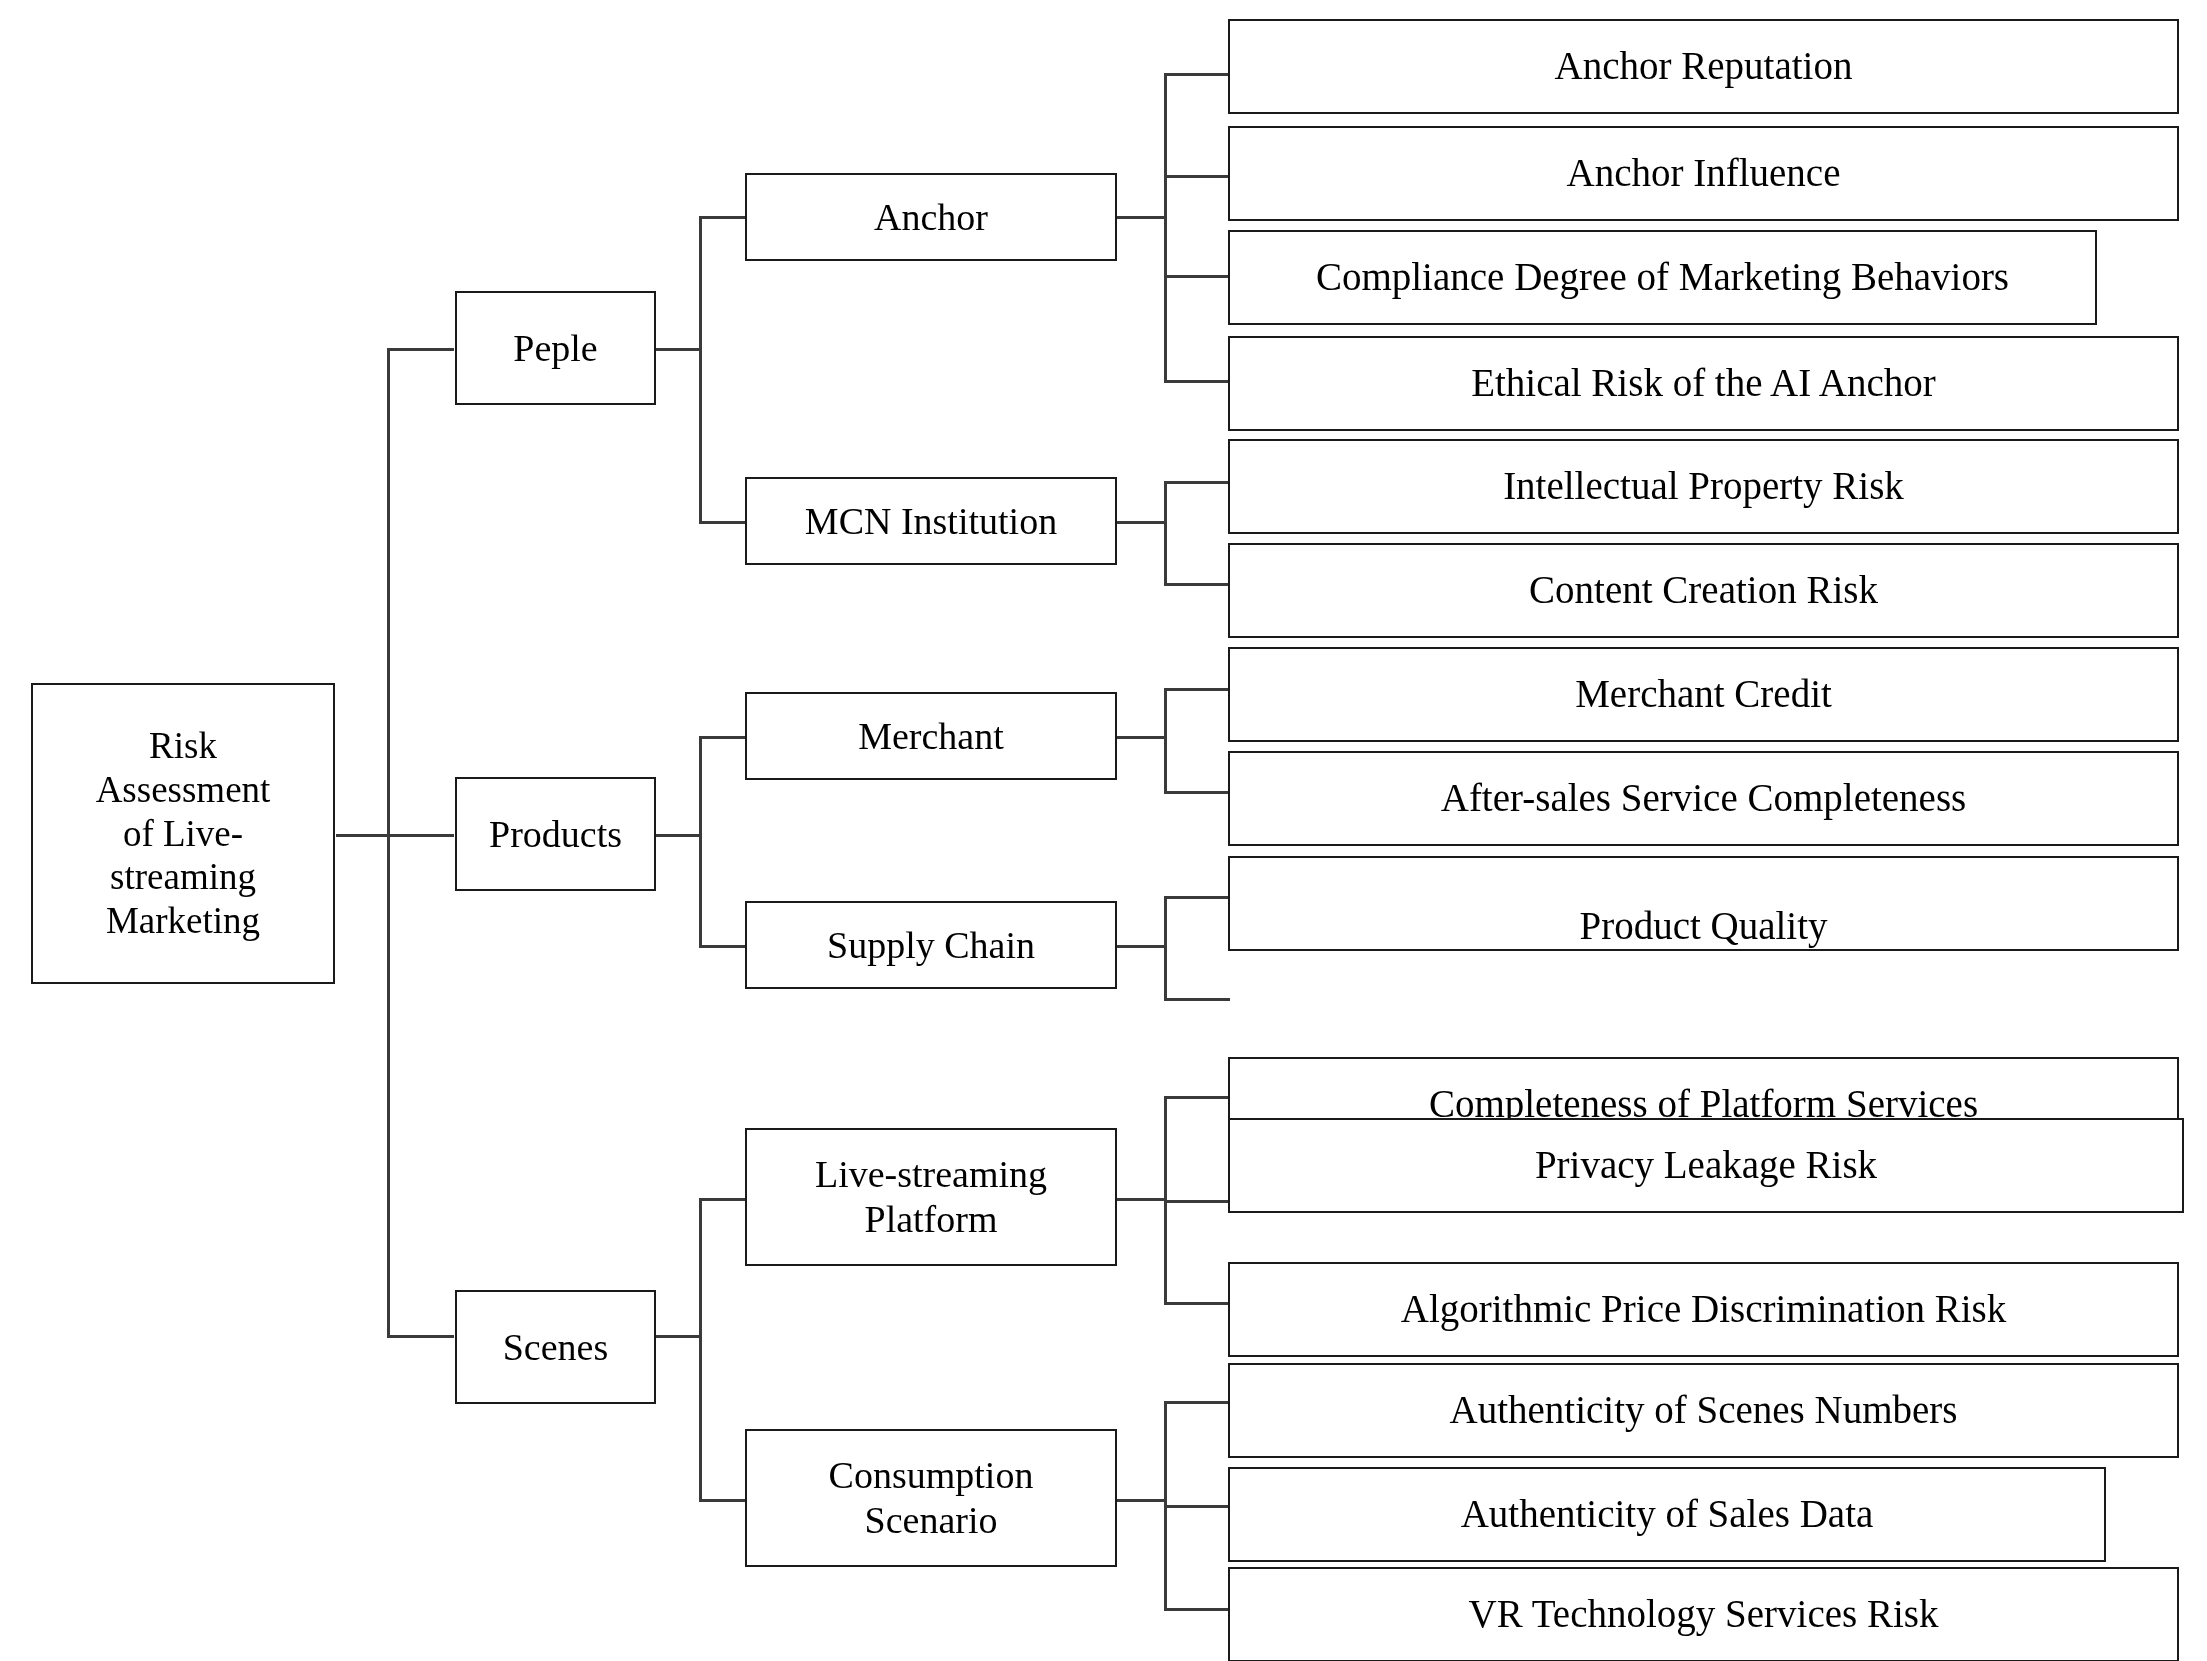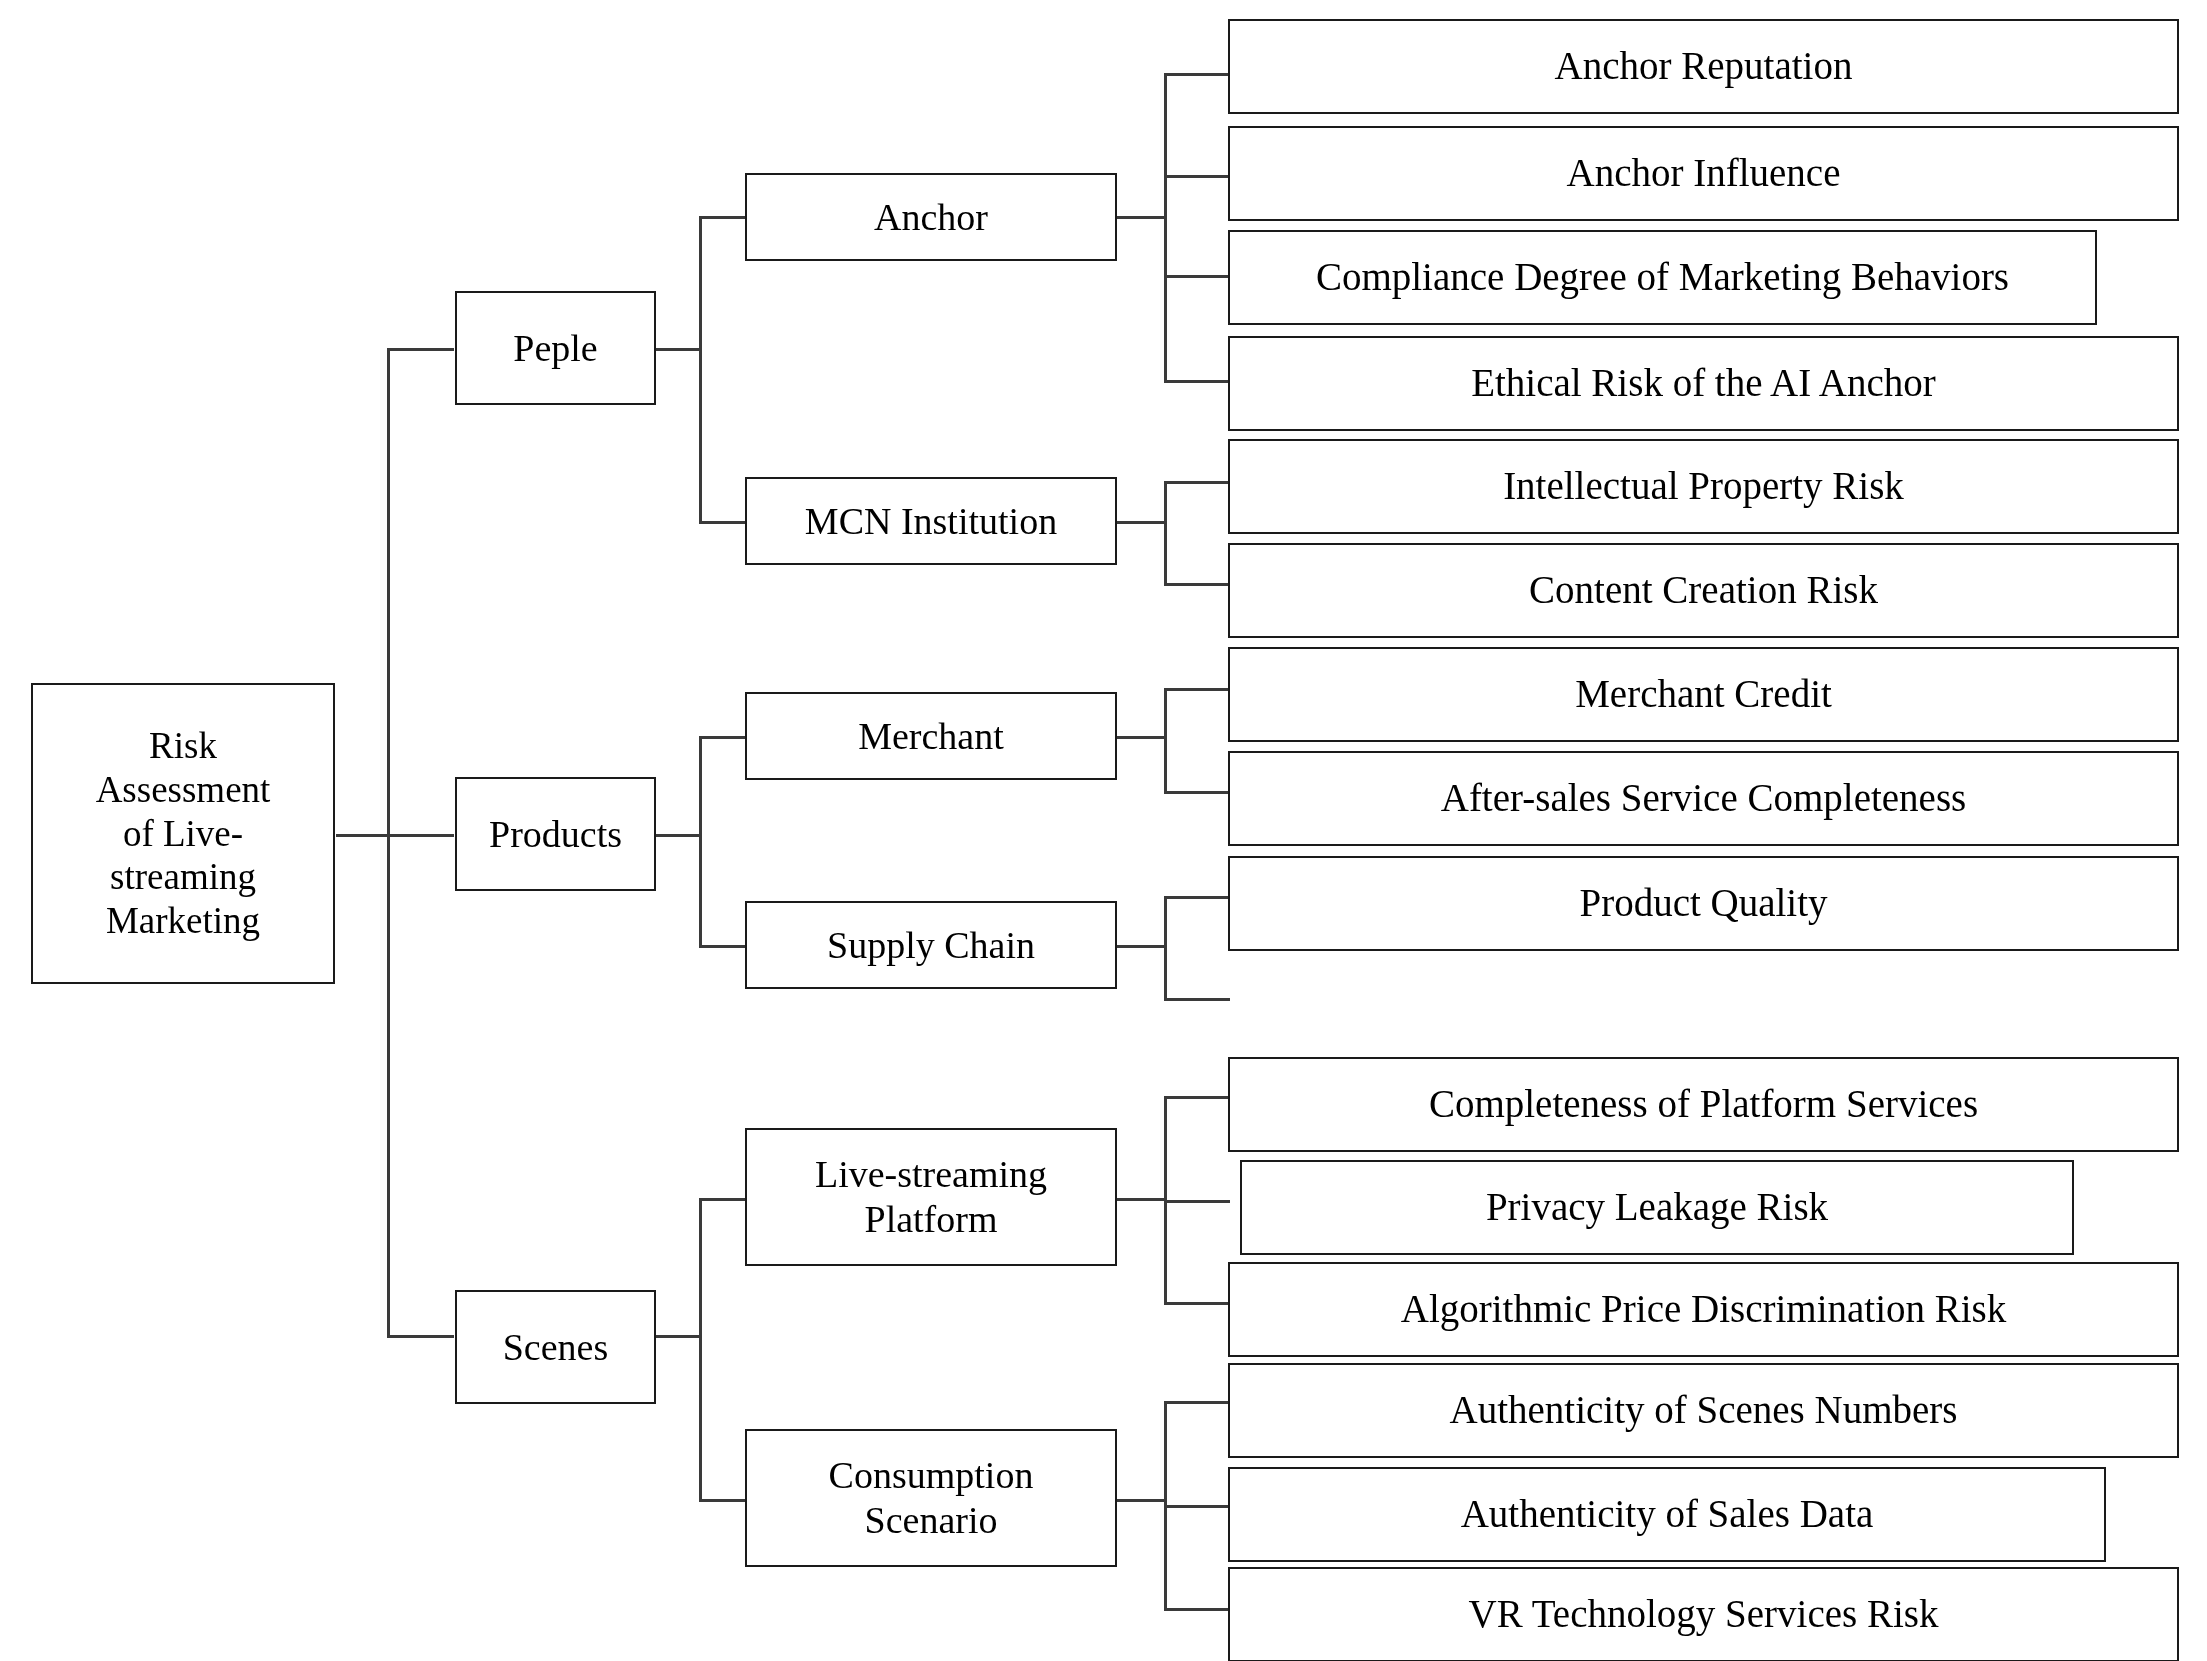--- a/index.html
+++ b/index.html
@@ -171,27 +171,27 @@
   </div>
   <div class="node leaf" style="left:1228px; top:543px; width:951px; height:95px;">
     <span>Content Creation Risk</span>
   </div>
   <div class="node leaf" style="left:1228px; top:647px; width:951px; height:95px;">
     <span>Merchant Credit</span>
   </div>
   <div class="node leaf" style="left:1228px; top:751px; width:951px; height:95px;">
     <span>After-sales Service  Completeness</span>
   </div>
-  <div class="node leaf" style="left:1228px; top:856px; width:951px; height:95px;">
+  <div class="node leaf" style="left:1228px; top:856px; width:951px; height:95px;align-items:flex-end;">
     <span>Product Quality</span>
   </div>
   <div class="node leaf" style="left:1228px; top:1057px; width:951px; height:95px;font-family:Liberation Serif, serif;">
     <span>Completeness  of Platform  Services</span>
   </div>
-  <div class="node leaf" style="left:1228px; top:1160px; width:834px; height:95px;margin-left:12px;">
+  <div class="node leaf" style="left:1228px; top:1118px; width:956px; height:95px;">
     <span>Privacy Leakage Risk</span>
   </div>
   <div class="node leaf" style="left:1228px; top:1262px; width:951px; height:95px;">
     <span>Algorithmic Price Discrimination Risk</span>
   </div>
   <div class="node leaf" style="left:1228px; top:1363px; width:951px; height:95px;">
     <span>Authenticity of Scenes  Numbers</span>
   </div>
   <div class="node leaf" style="left:1228px; top:1467px; width:878px; height:95px;">
     <span>Authenticity of Sales Data</span>

